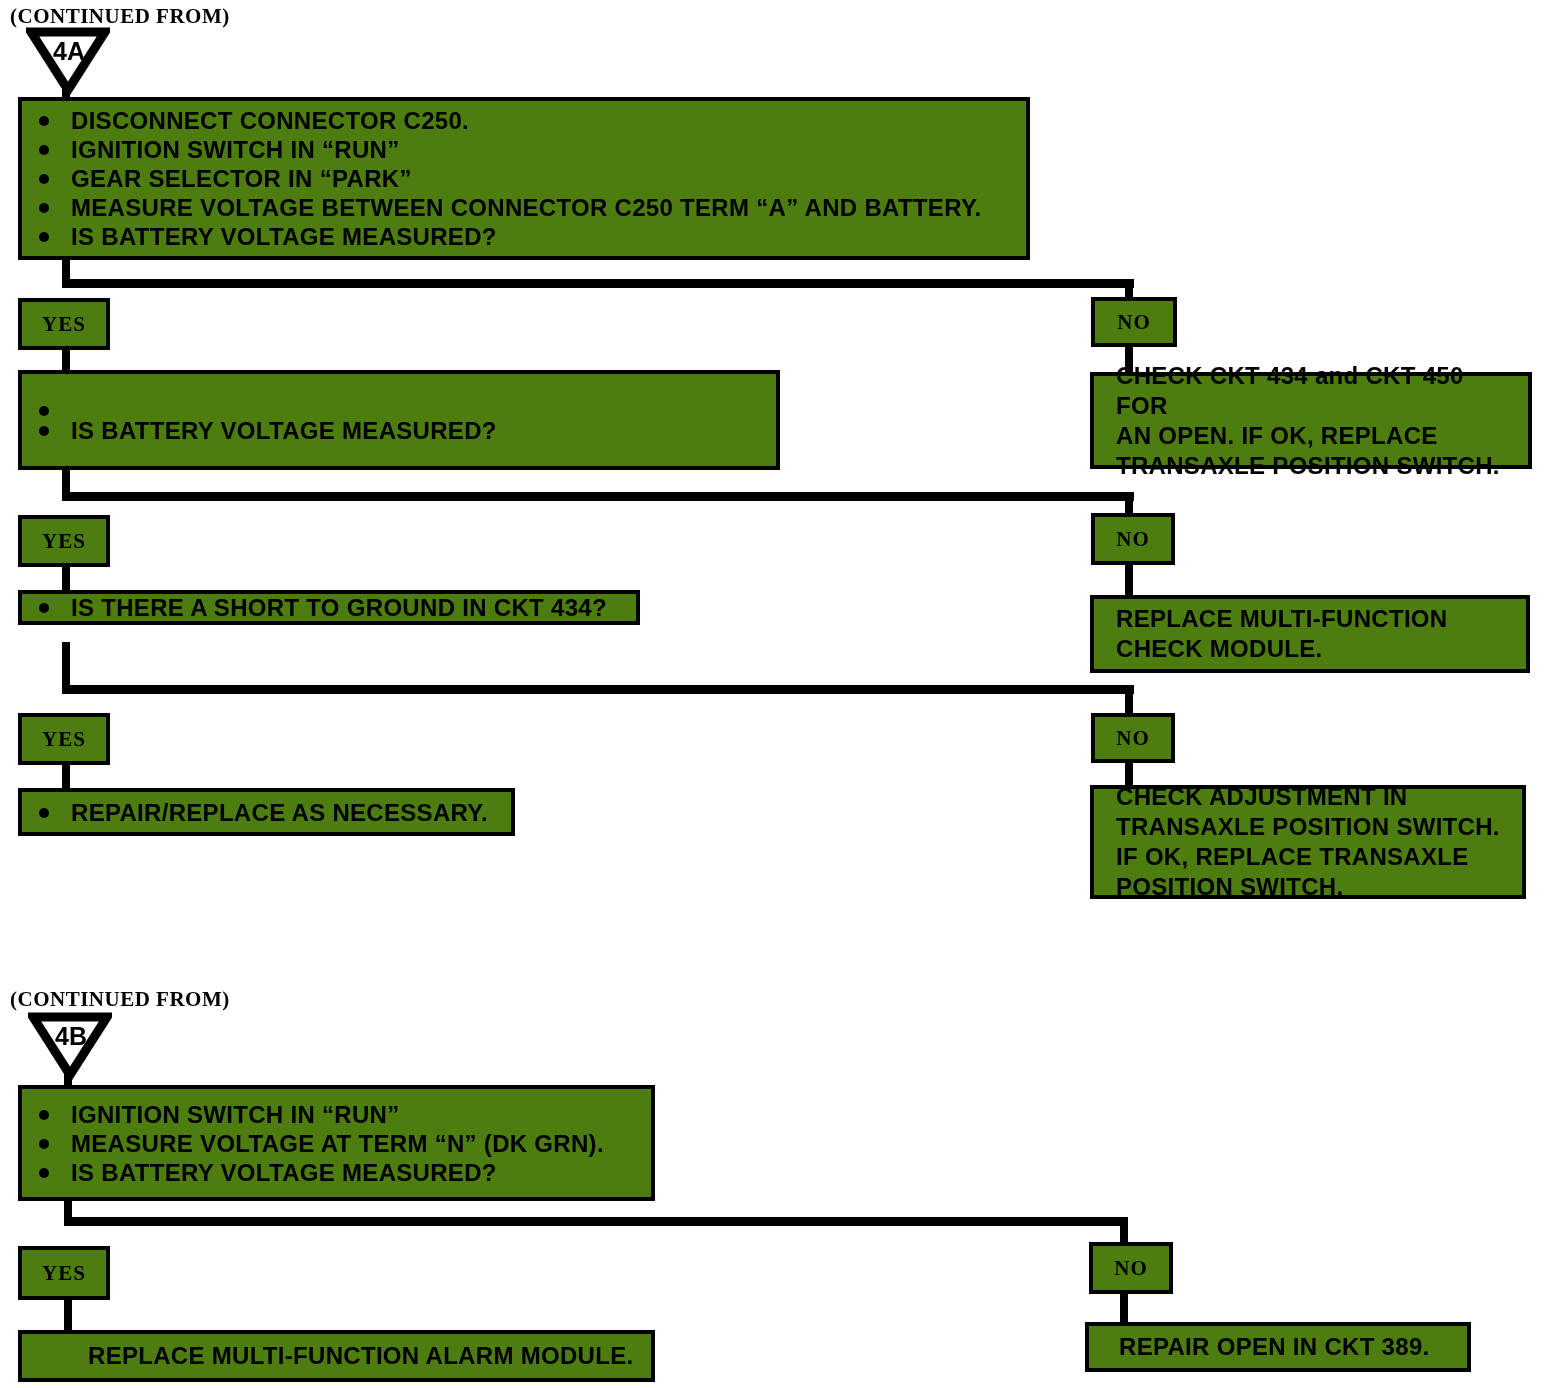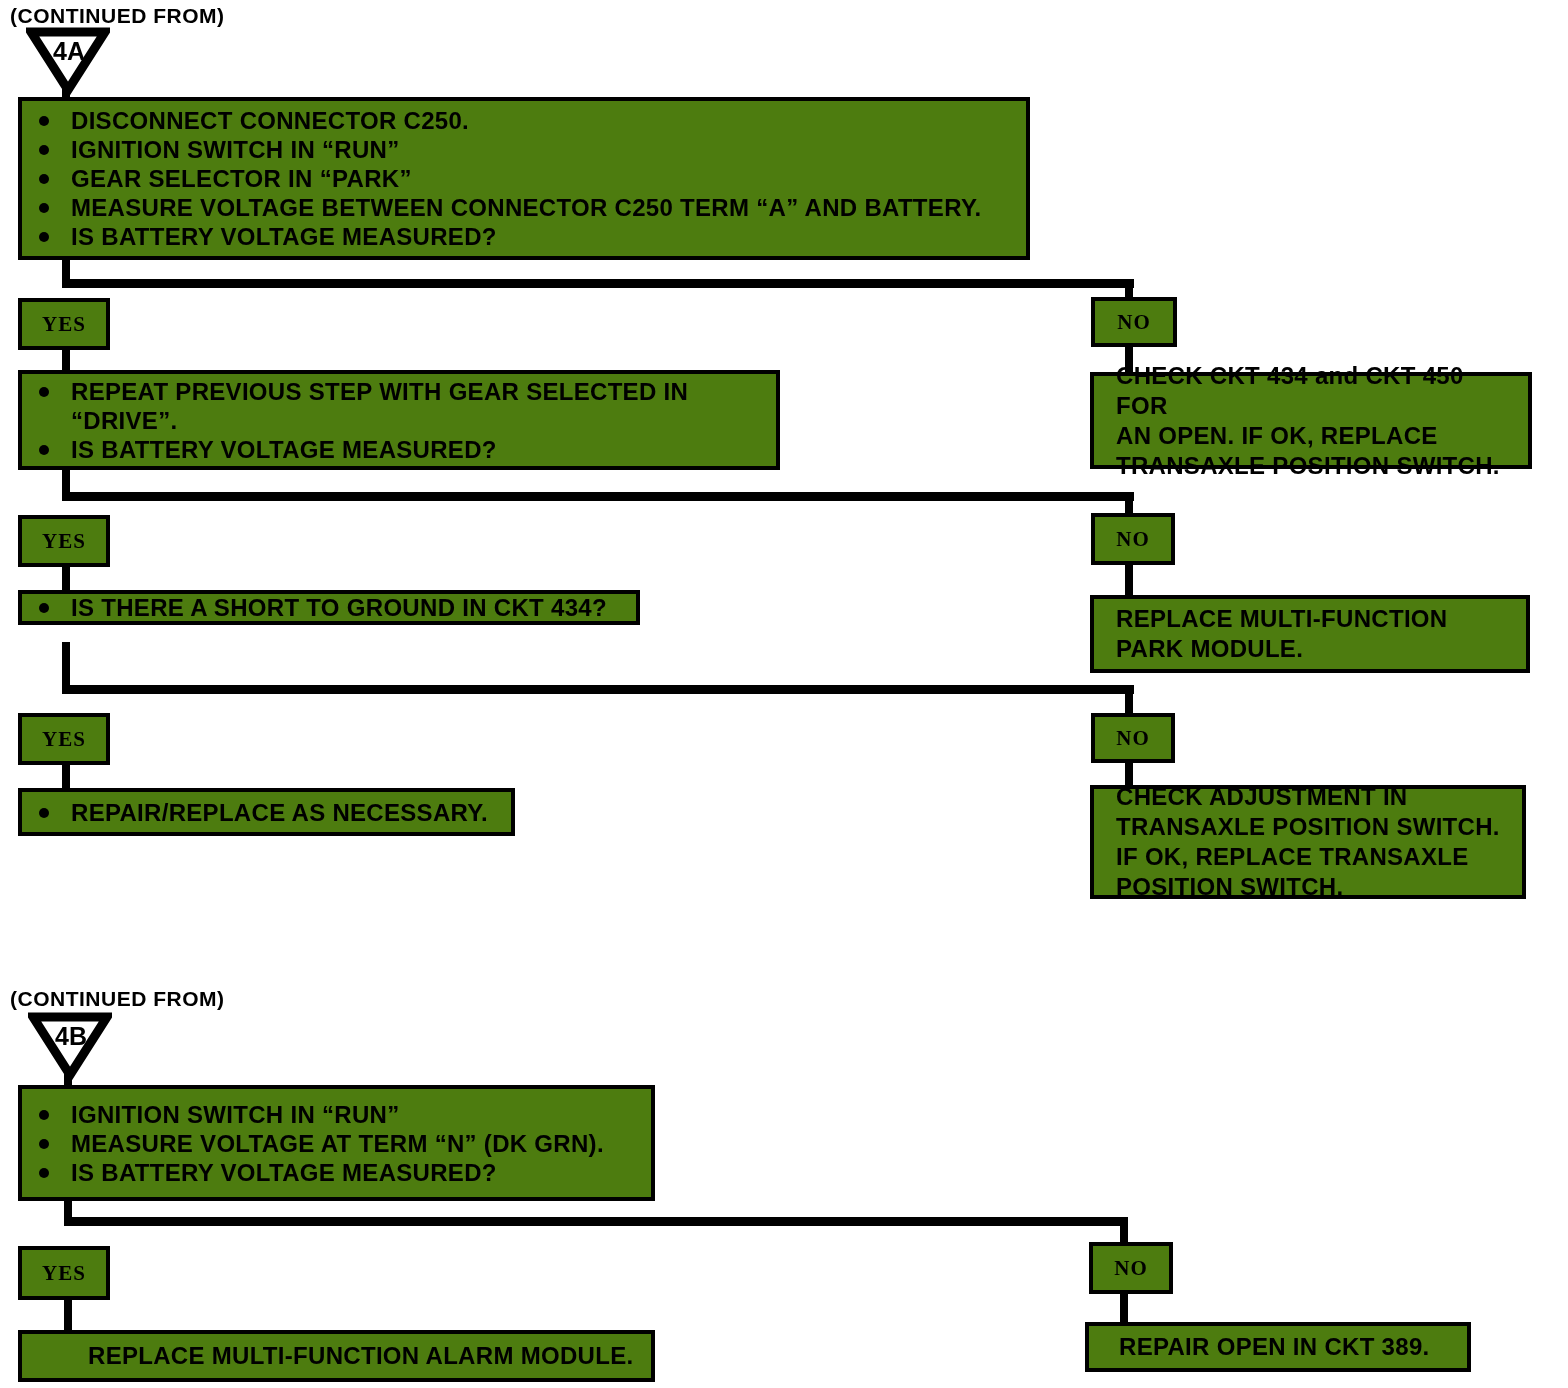--- a/index.html
+++ b/index.html
@@ -11,20 +11,21 @@
     color:#000000;
     font-family:"Liberation Sans", sans-serif;
     font-weight:bold;
     overflow:hidden;
   }
   .lbl{
     position:absolute;
     font-size:21px;
     letter-spacing:0.5px;
     white-space:nowrap;
+    font-family:Liberation Serif, serif;
   }
   .vline,.hline{position:absolute;background:#000000;}
   .fbox{
     position:absolute;
     border:4px solid #000000;
     background:#4d7c0f;
     box-sizing:border-box;
   }
   .badge{
     display:flex;
@@ -120,22 +121,20 @@
 
   <div class="fbox badge" style="left:18px;top:298px;width:92px;height:52px;">YES</div>
   <div class="fbox badge" style="left:1091px;top:297px;width:86px;height:50px;">NO</div>
 
   <div class="vline" style="left:62px;top:350px;width:8px;height:21px;"></div>
 
   <div class="fbox" style="left:18px;top:370px;width:762px;height:100px;">
     <div class="bullets">
       <div class="bullet">
           <span class="dot"></span>
-          <span class="bt">REPEAT PREVIOUS STEP WITH GEAR SELECTED IN
-“DRIVE”.</span>
         </div>
       <div class="bullet">
           <span class="dot"></span>
           <span class="bt">IS BATTERY VOLTAGE MEASURED?</span>
         </div>
     </div>
   </div>
 
   <div class="vline" style="left:1125px;top:347px;width:8px;height:26px;"></div>
 
@@ -160,21 +159,21 @@
           <span class="dot"></span>
           <span class="bt">IS THERE A SHORT TO GROUND IN CKT 434?</span>
         </div>
     </div>
   </div>
 
   <div class="vline" style="left:1125px;top:565px;width:8px;height:31px;"></div>
 
   <div class="fbox" style="left:1090px;top:595px;width:440px;height:78px;">
     <div class="action">REPLACE MULTI-FUNCTION
-PARK MODULE.</div>
+CHECK MODULE.</div>
   </div>
 
   <div class="vline" style="left:62px;top:642px;width:8px;height:48px;"></div>
   <div class="hline" style="left:62px;top:685px;width:1072px;height:9px;"></div>
   <div class="vline" style="left:1125px;top:694px;width:8px;height:20px;"></div>
 
   <div class="fbox badge" style="left:18px;top:713px;width:92px;height:52px;">YES</div>
   <div class="fbox badge" style="left:1091px;top:713px;width:84px;height:50px;">NO</div>
 
   <div class="vline" style="left:62px;top:765px;width:8px;height:24px;"></div>

